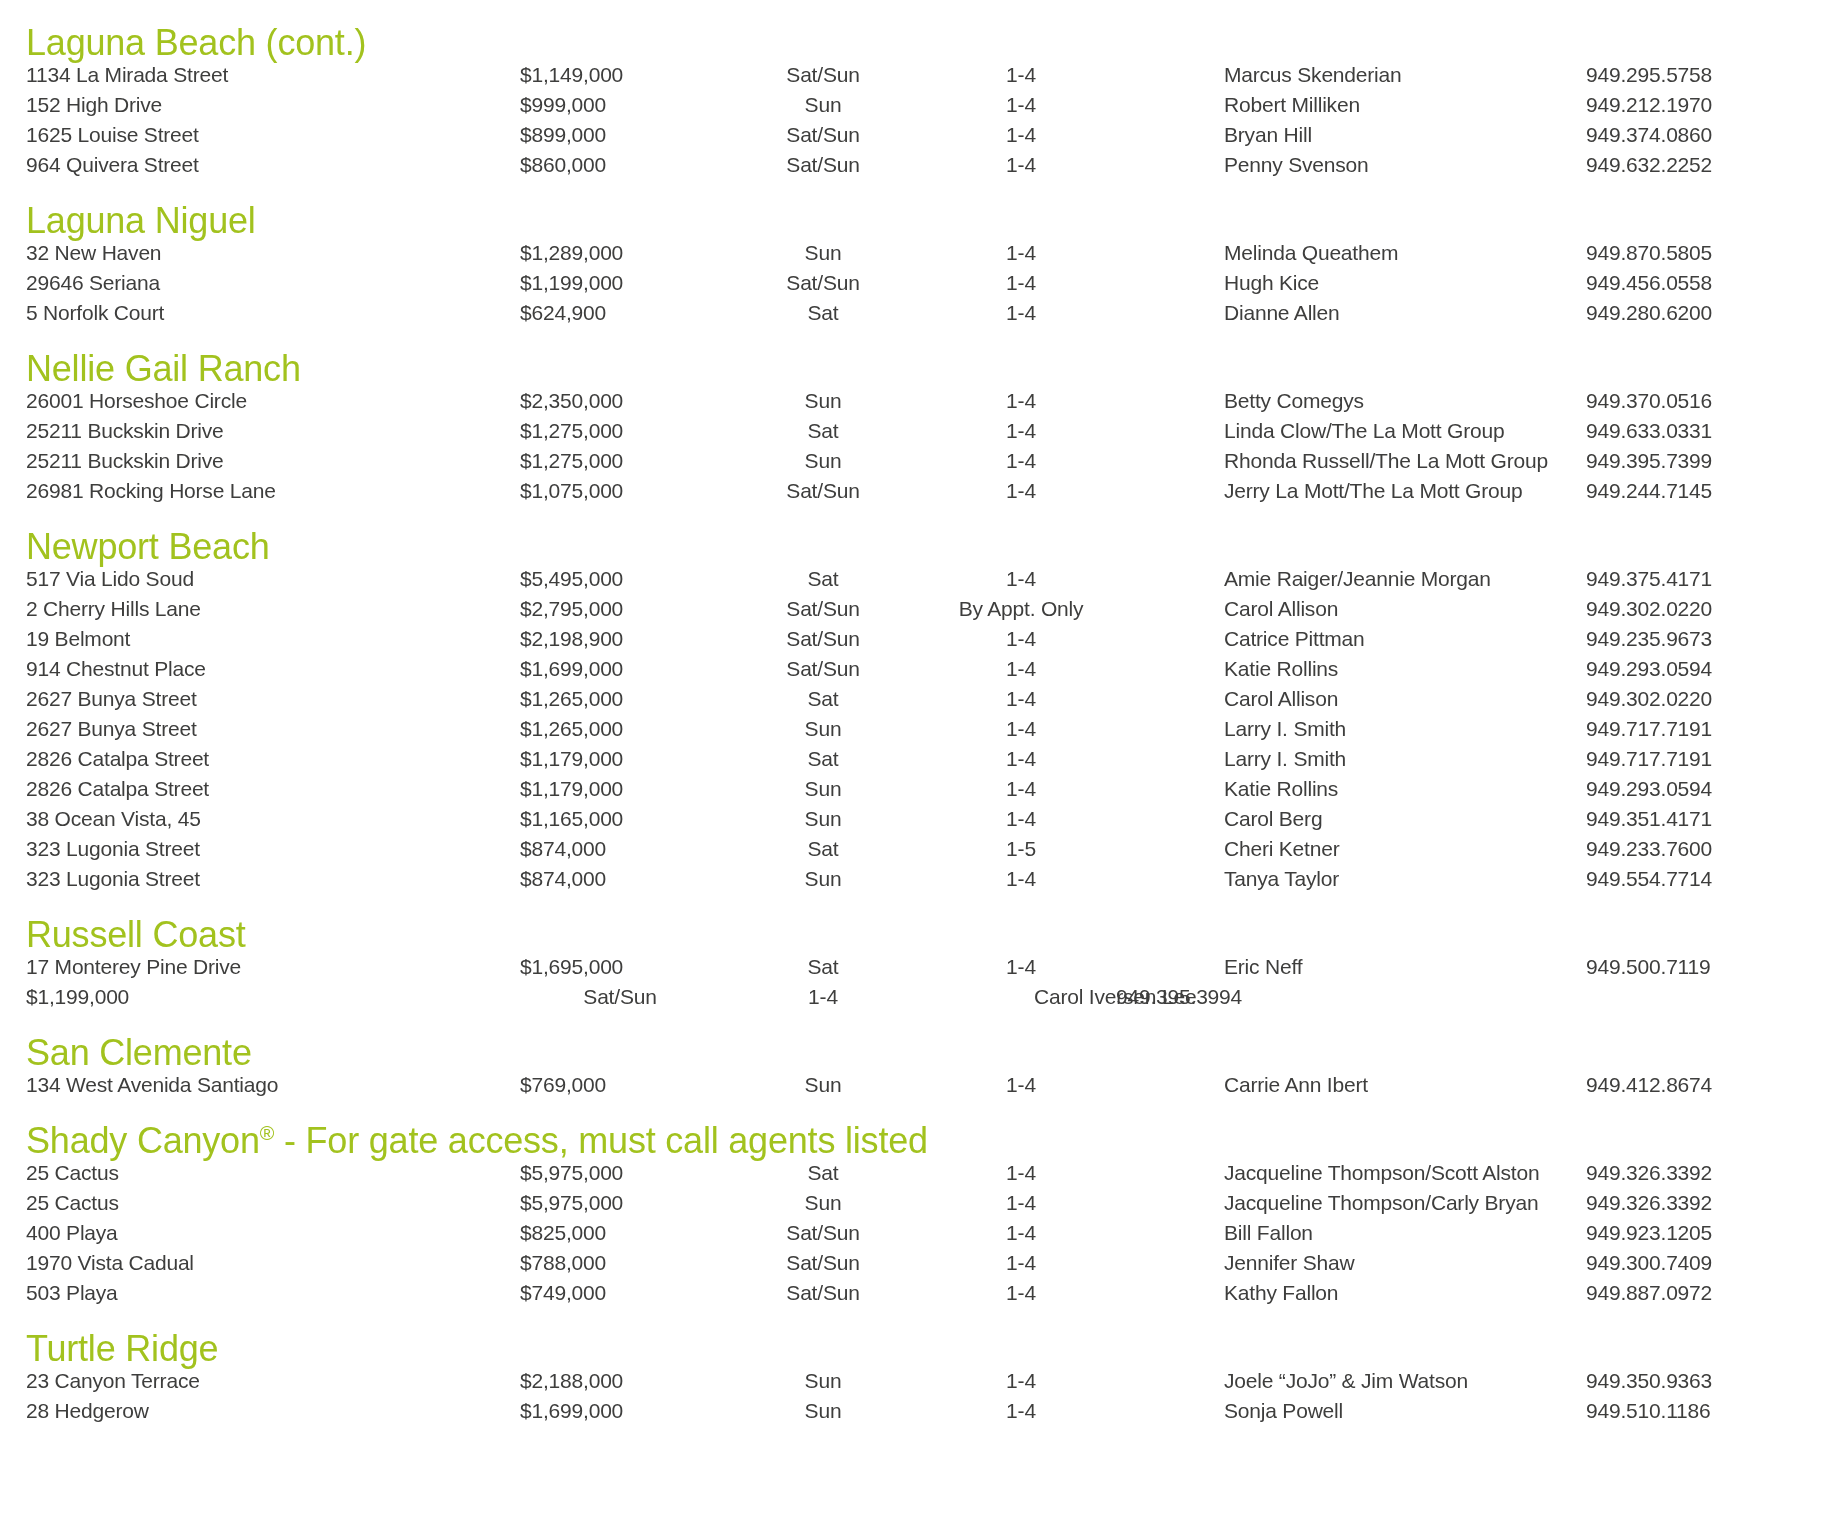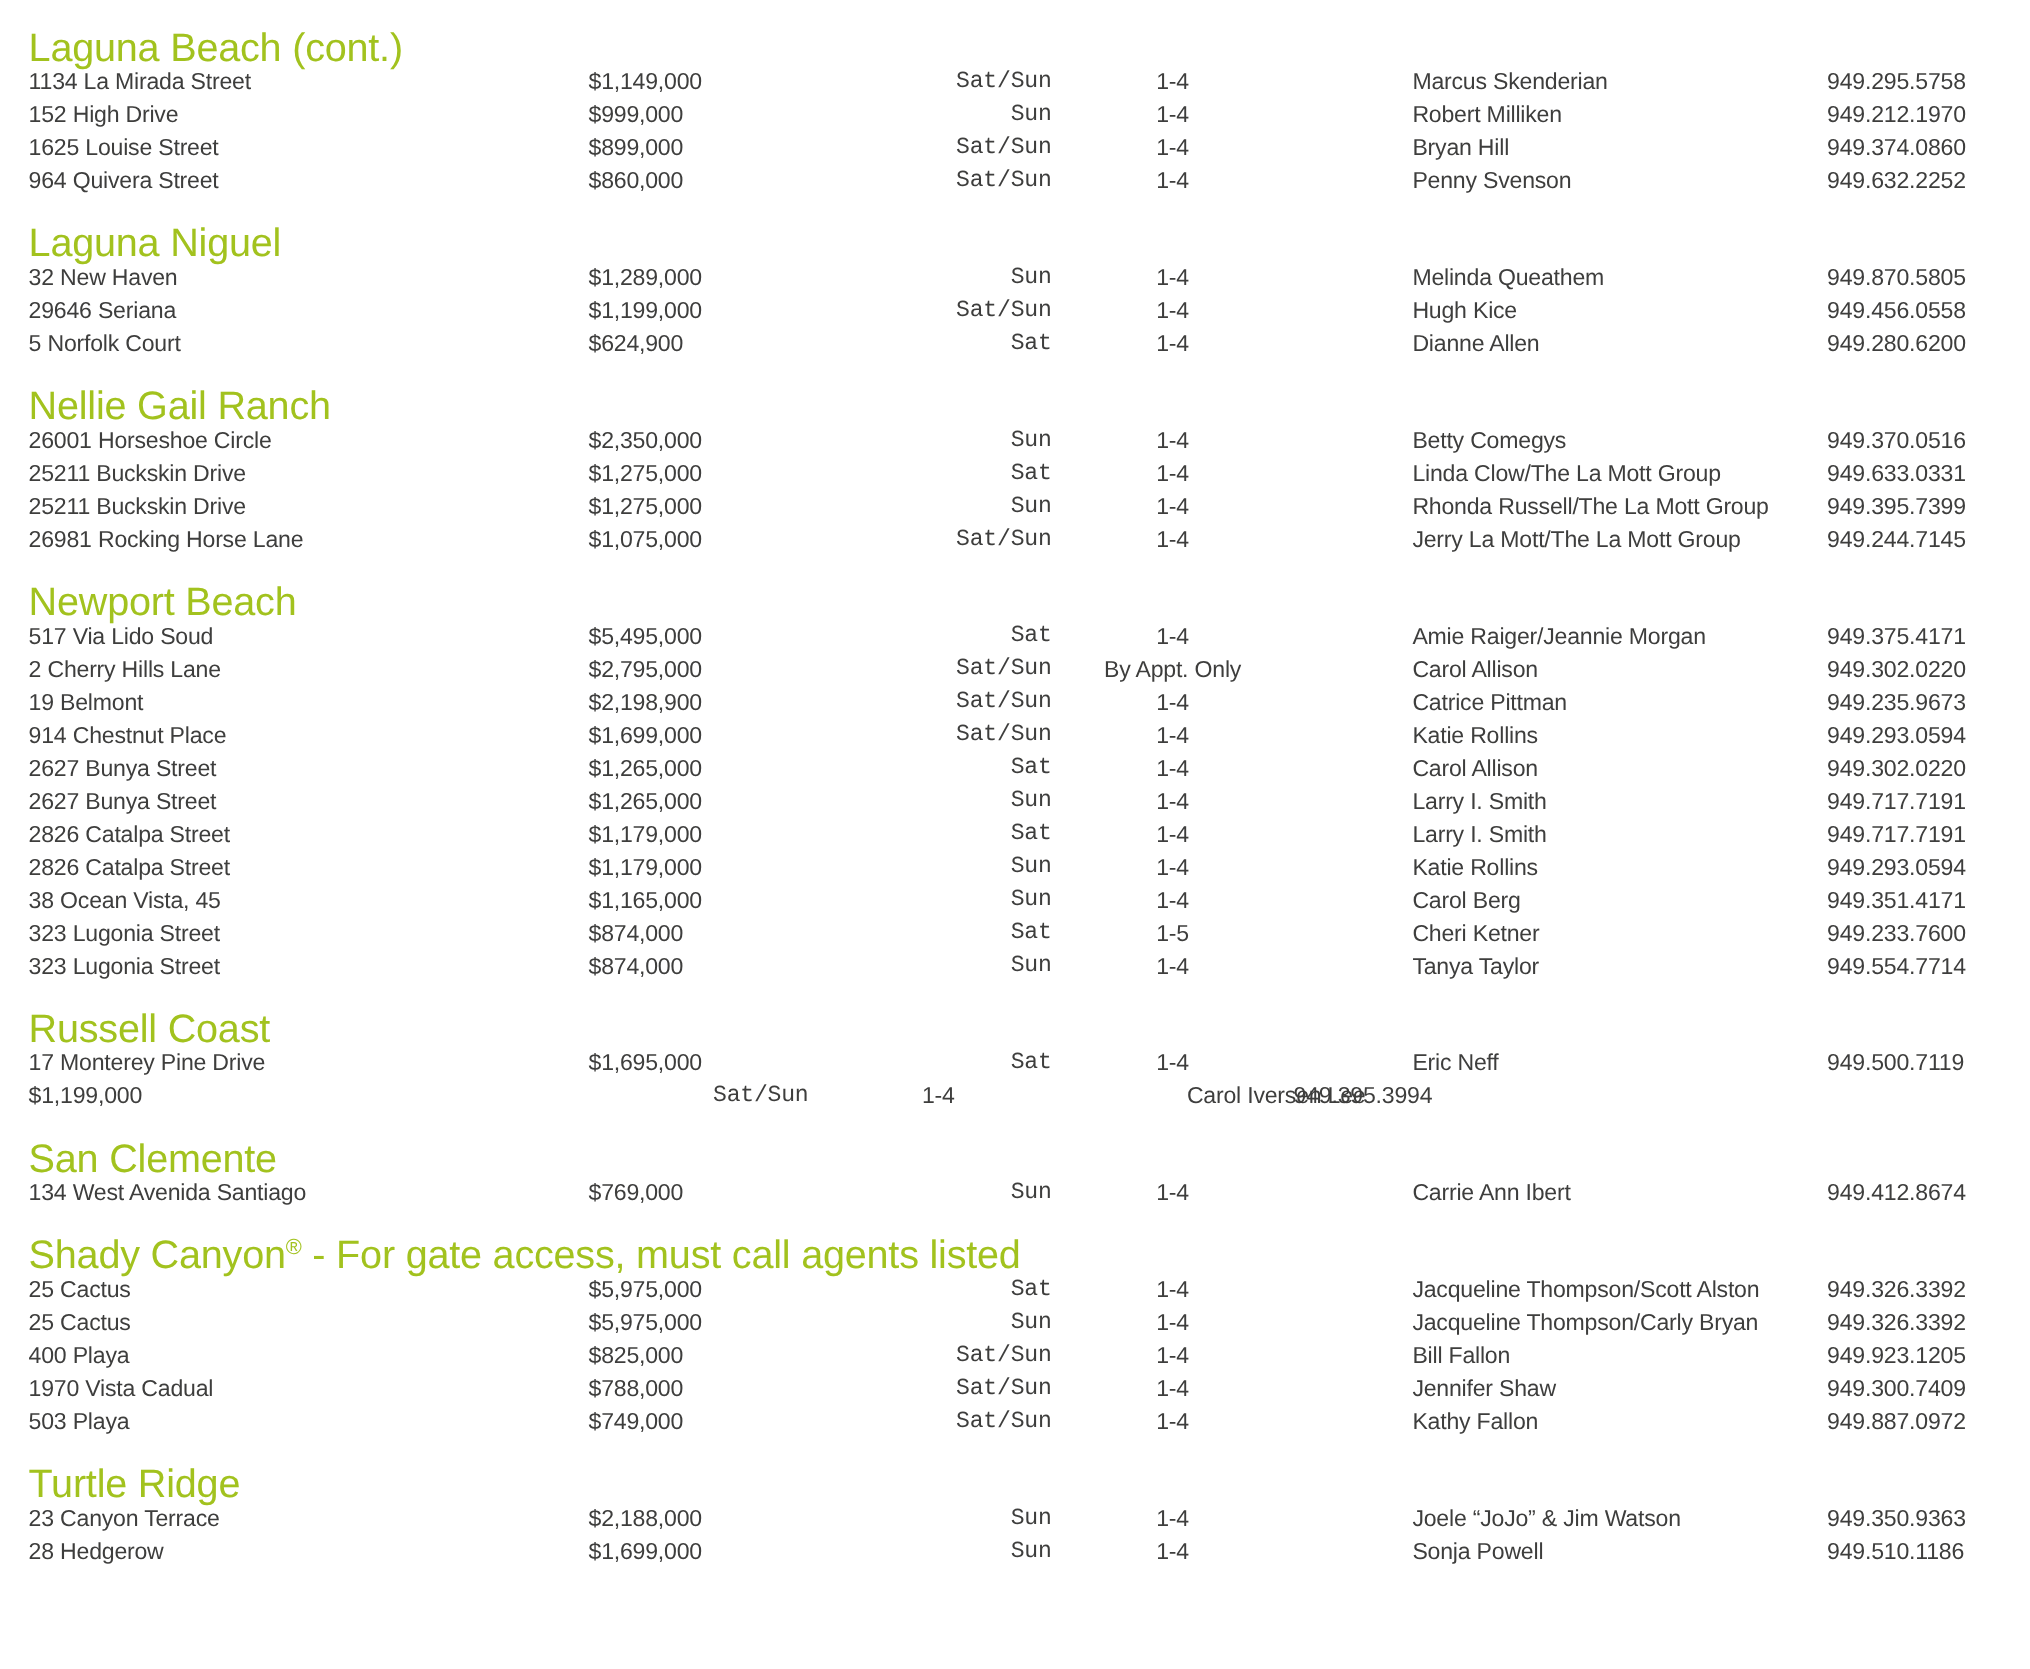--- a/index.html
+++ b/index.html
@@ -36,26 +36,25 @@
   }
   .rows{margin:0;}
   .row{
     display:grid;
     grid-template-columns:494px 200px 206px 190px 470px 1fr;
     height:30px;
     line-height:30px;
     font-size:21px;
     letter-spacing:-0.2px;
     white-space:nowrap;
-    gap:15px;
   }
   .c{overflow:visible;}
   .c.addr{text-align:left;}
   .c.price{text-align:left;}
-  .c.days{text-align:right;font-family:Liberation Mono, monospace;}
+  .c.days{text-align:center;}
   .c.time{text-align:center;}
   .c.agent{text-align:left;padding-left:108px;}
   .c.phone{}
 </style>
 </head>
 <body>
 
 <main id="directory">
   <section class="city-section">
     <h2 class="city-title">Laguna Beach (cont.)</h2>

